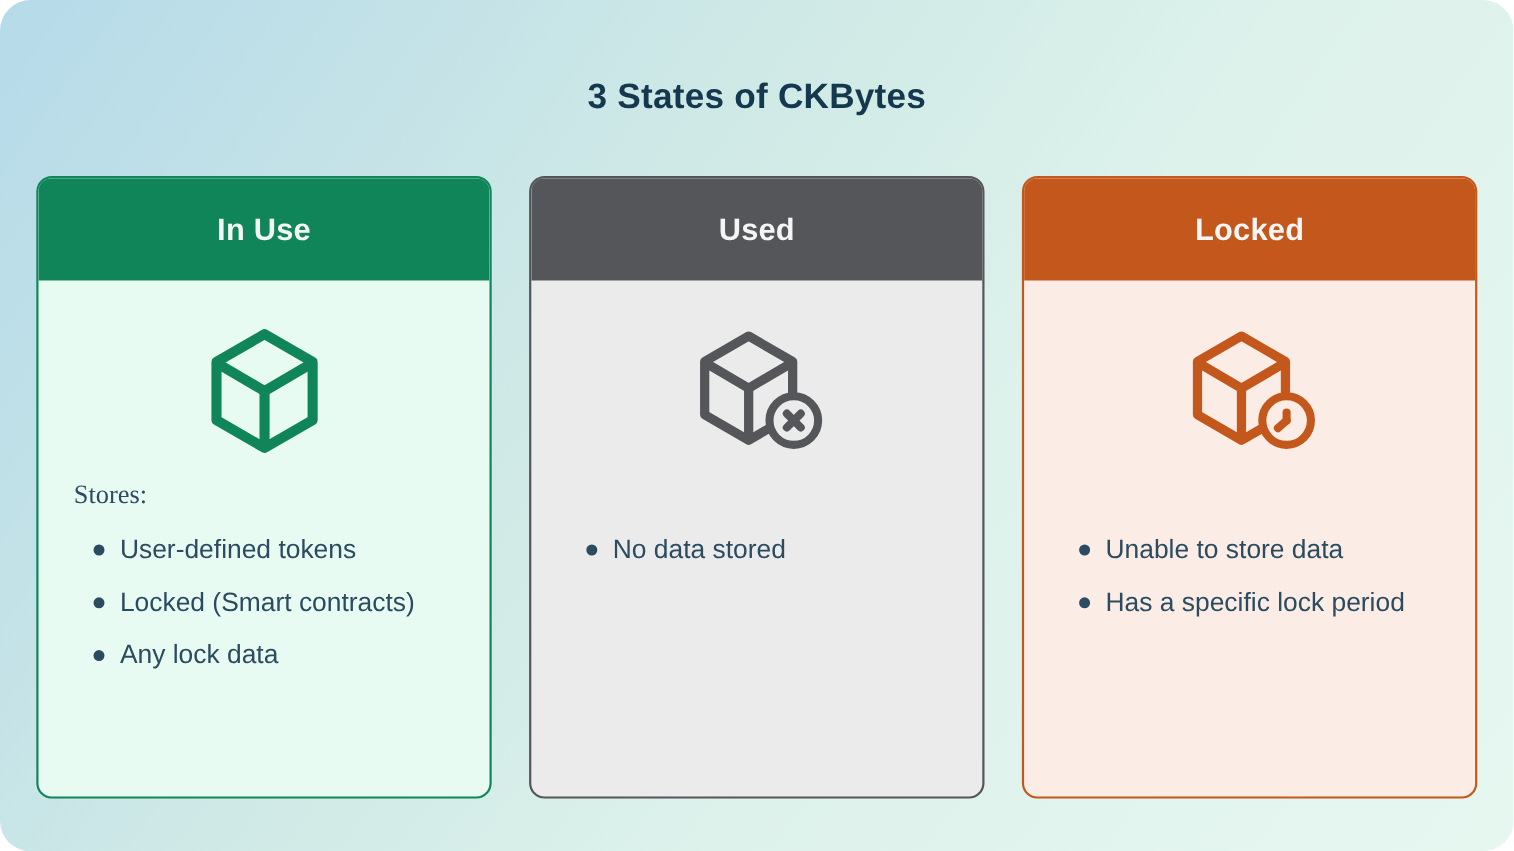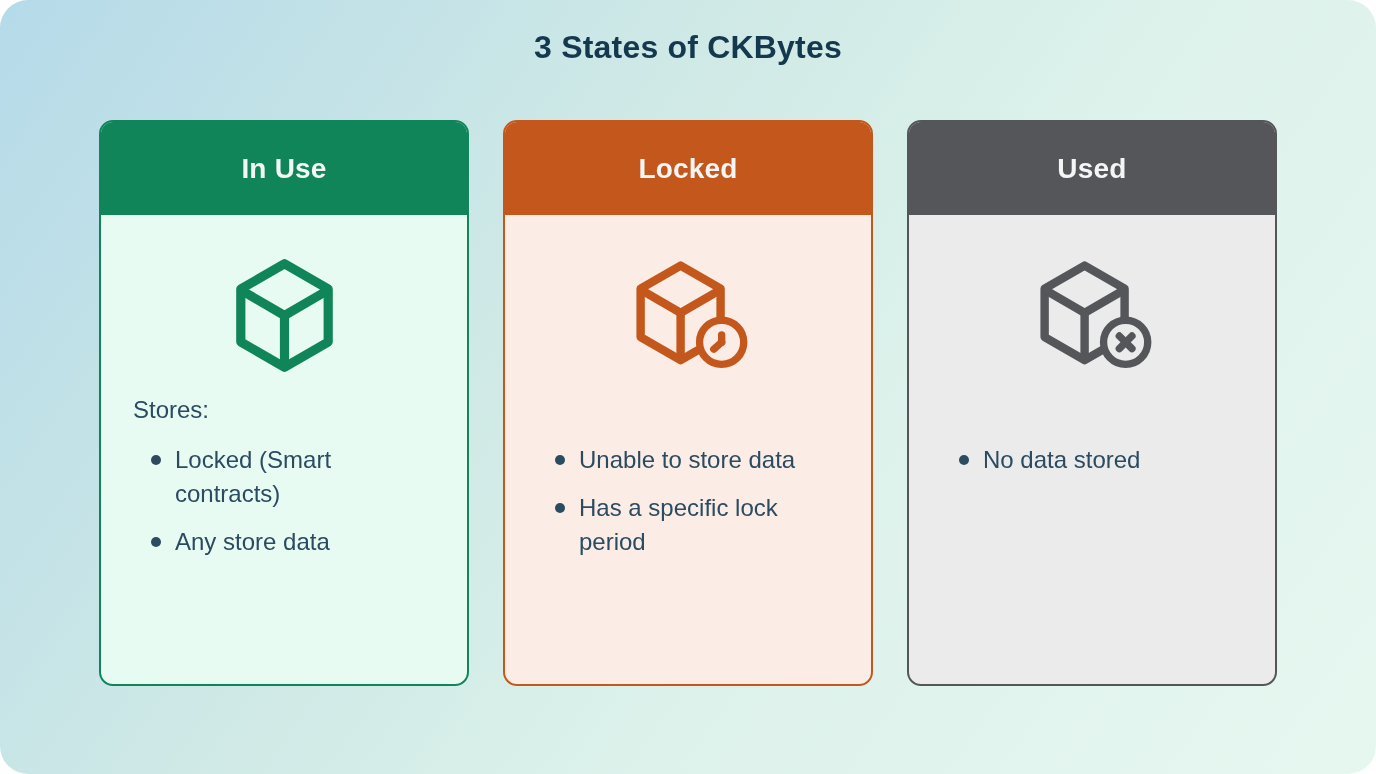--- a/index.html
+++ b/index.html
@@ -13,40 +13,40 @@
   }
   .canvas {
     position: relative;
     width: 1376px;
     height: 774px;
     border-radius: 28px;
     background: linear-gradient(125deg, #b5dae9 0%, #cfe9e6 38%, #ddf2eb 62%, #e6f7f0 100%);
     box-sizing: border-box;
   }
   .page-title {
-    padding-top: 28px;
+    padding-top: 68px;
     text-align: center;
     font-size: 32px;
     font-weight: bold;
     color: #14384e;
     letter-spacing: 0.2px;
     line-height: 38px;
   }
   .cards-row {
     display: flex;
     justify-content: center;
     gap: 34px;
     padding: 0 33px;
     margin-top: 54px;
   }
   .card {
     --accent: #555;
     --body-bg: #fff;
     box-sizing: border-box;
-    width: 370px;
+    width: 414px;
     height: 566px;
     border: 2px solid var(--accent);
     border-radius: 14px;
     overflow: hidden;
     background: var(--body-bg);
     flex: 0 0 auto;
   }
   .card-header {
     height: 93px;
     background: var(--accent);
@@ -90,20 +90,21 @@
     stroke: var(--accent);
     stroke-width: 7;
     stroke-linecap: round;
     stroke-linejoin: round;
   }
   .intro {
     margin: 16px 0 0 4px;
     font-size: 24px;
     line-height: 38px;
     color: #2b4b60;
+    font-family: Liberation Serif, serif;
   }
   ul.points {
     list-style: none;
     margin: 14px 0 0 0;
     padding: 0;
   }
   .no-intro ul.points {
     margin-top: 68px;
   }
   ul.points li {
@@ -141,22 +142,44 @@
       <div class="card-body">
         <div class="icon-wrap">
           <svg width="115" height="115" viewBox="0 0 100 100" aria-hidden="true">
             <path class="cube-stroke" d="M50 5 L88 27 V73 L50 95 L12 73 V27 Z"></path>
             <path class="cube-stroke" d="M14 29 L50 50 L86 29"></path>
             <path class="cube-stroke" d="M50 50 V93"></path>
           </svg>
         </div>
         <div class="intro">Stores:</div>
         <ul class="points">
+          <li>User-defined tokens</li>
           <li>Locked (Smart contracts)</li>
-          <li>Any store data</li>
+          <li>Any lock data</li>
+        </ul>
+      </div>
+    </div>
+
+    <div class="card no-intro" style="--accent: #54565a; --body-bg: #ebebeb;">
+      <div class="card-header">
+        <span class="card-header-label">Used</span>
+      </div>
+      <div class="card-body">
+        <div class="icon-wrap">
+          <svg width="121" height="115" viewBox="0 0 115 105" aria-hidden="true">
+            <path class="cube-stroke" d="M50 5 L88 27 V73 L50 95 L12 73 V27 Z"></path>
+            <path class="cube-stroke" d="M14 29 L50 50 L86 29"></path>
+            <path class="cube-stroke" d="M50 50 V93"></path>
+            <circle class="badge-circle" cx="89" cy="78" r="21"></circle>
+            <path class="badge-glyph" d="M83 72 L95 84"></path>
+            <path class="badge-glyph" d="M95 72 L83 84"></path>
+          </svg>
+        </div>
+        <ul class="points">
+          <li>No data stored</li>
         </ul>
       </div>
     </div>
 
     <div class="card no-intro" style="--accent: #c4581c; --body-bg: #fbede5;">
       <div class="card-header">
         <span class="card-header-label">Locked</span>
       </div>
       <div class="card-body">
         <div class="icon-wrap">
@@ -169,35 +192,14 @@
             <path class="badge-glyph" d="M89 78 L89 71"></path>
           </svg>
         </div>
         <ul class="points">
           <li>Unable to store data</li>
           <li>Has a specific lock period</li>
         </ul>
       </div>
     </div>
 
-    <div class="card no-intro" style="--accent: #54565a; --body-bg: #ebebeb;">
-      <div class="card-header">
-        <span class="card-header-label">Used</span>
-      </div>
-      <div class="card-body">
-        <div class="icon-wrap">
-          <svg width="121" height="115" viewBox="0 0 115 105" aria-hidden="true">
-            <path class="cube-stroke" d="M50 5 L88 27 V73 L50 95 L12 73 V27 Z"></path>
-            <path class="cube-stroke" d="M14 29 L50 50 L86 29"></path>
-            <path class="cube-stroke" d="M50 50 V93"></path>
-            <circle class="badge-circle" cx="89" cy="78" r="21"></circle>
-            <path class="badge-glyph" d="M83 72 L95 84"></path>
-            <path class="badge-glyph" d="M95 72 L83 84"></path>
-          </svg>
-        </div>
-        <ul class="points">
-          <li>No data stored</li>
-        </ul>
-      </div>
-    </div>
-
   </div>
 </div>
 
 </body></html>

